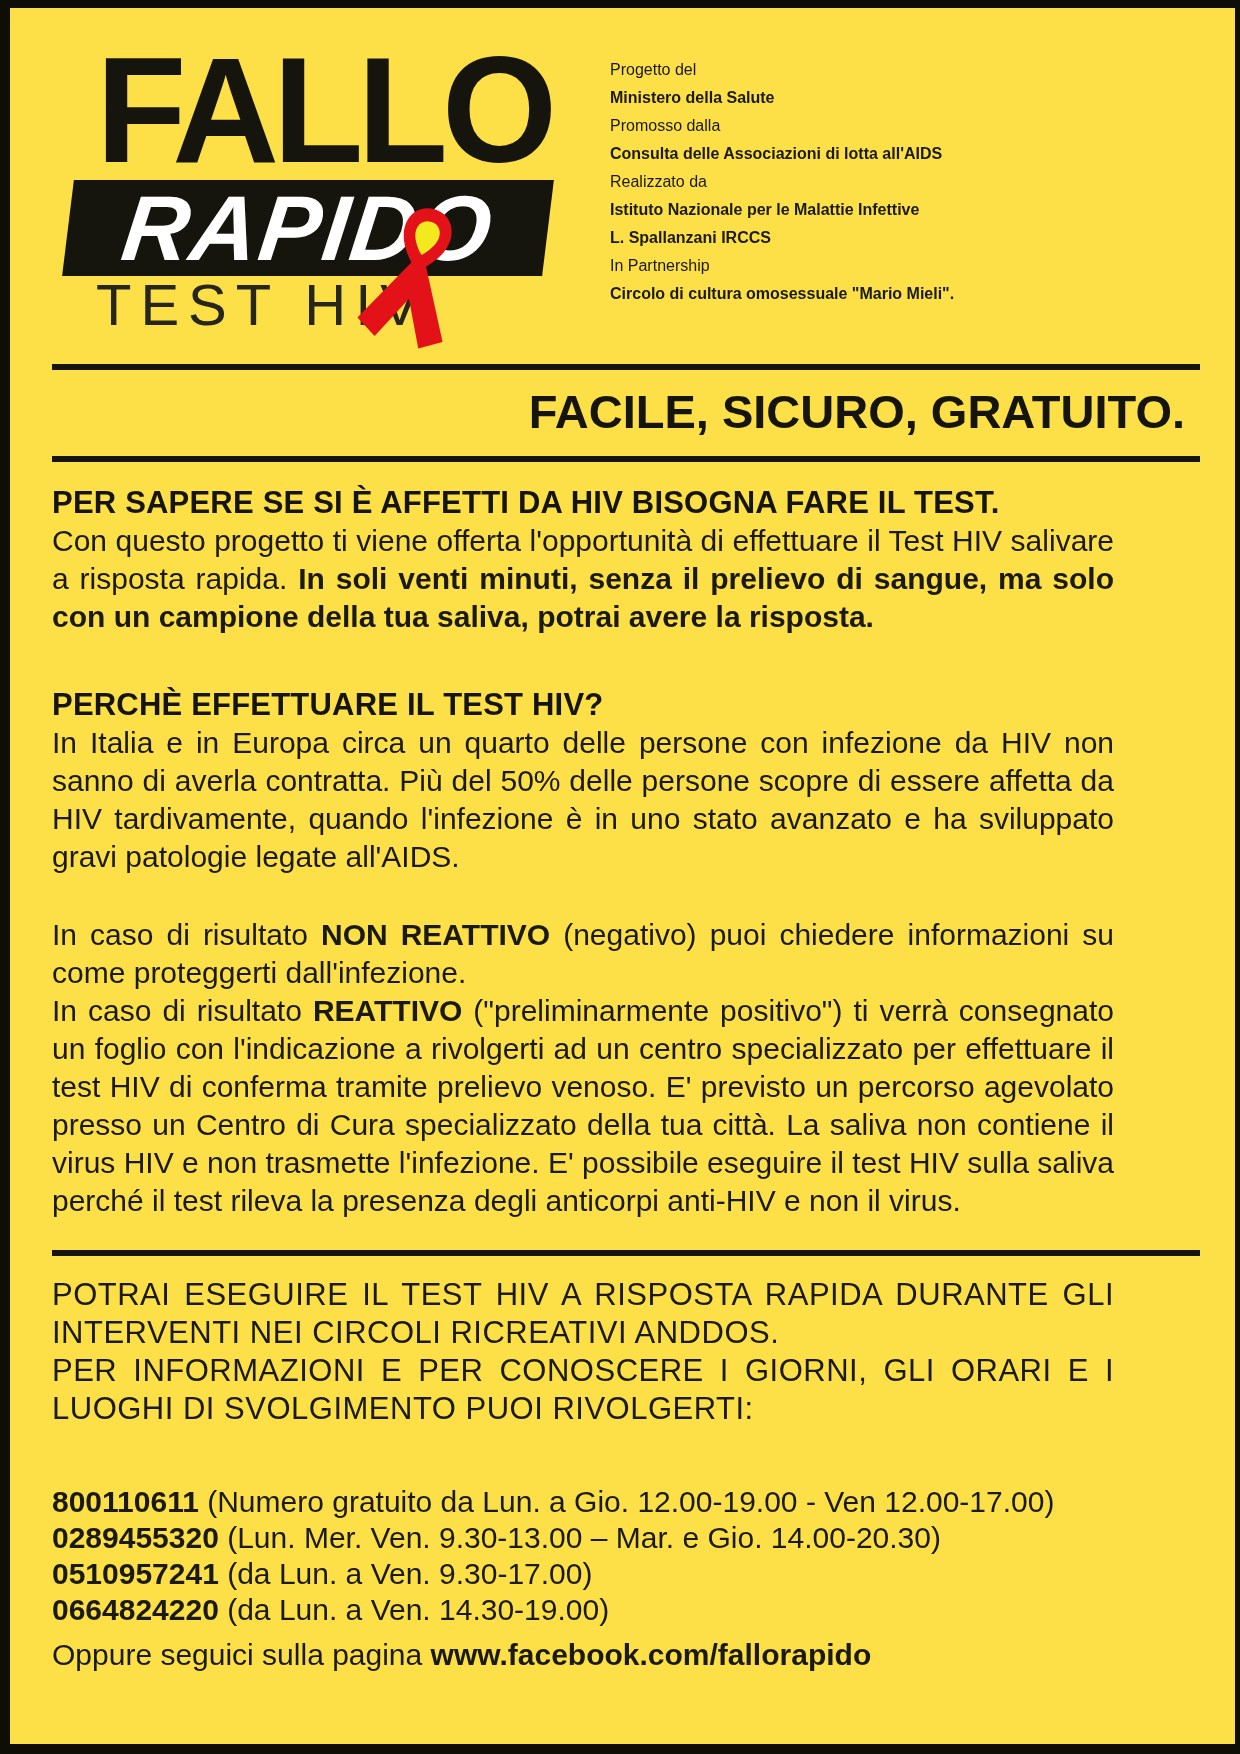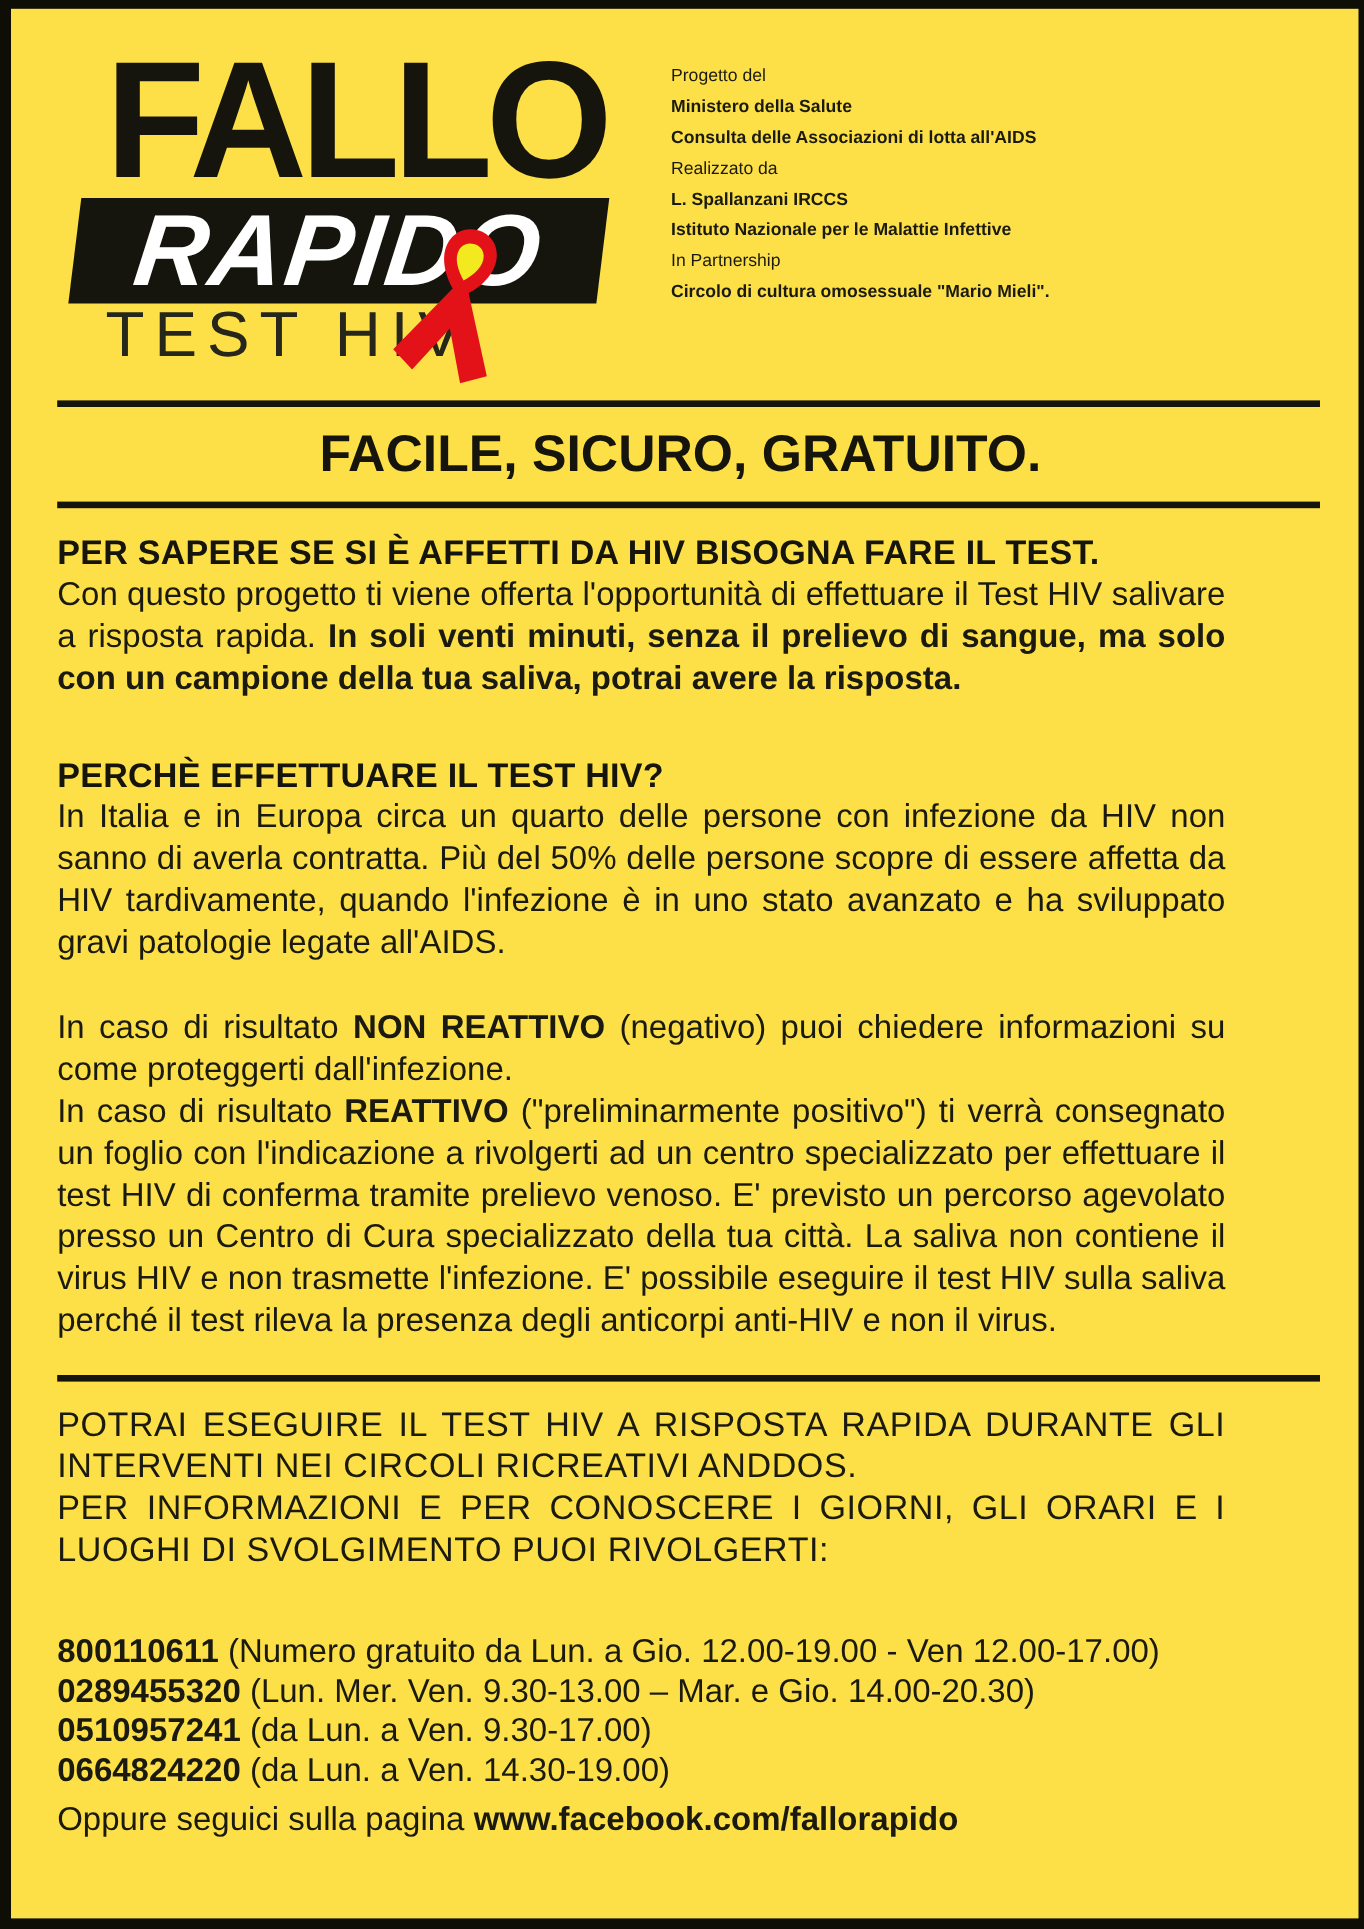--- a/index.html
+++ b/index.html
@@ -47,21 +47,21 @@
     position:absolute;left:600px;top:48px;width:600px;
     font-size:16px;line-height:28px;color:#1a1a10;
   }
   .credits .b{font-weight:700;}
   .credits .r{font-weight:400;}
   
   .content{padding:0 50px 0 42px;}
   .rule{height:6px;background:#15150d;width:1148px;}
   .banner{
     font-size:47px;font-weight:800;letter-spacing:0px;
-    text-align:center;color:#15150d;
+    text-align:right;color:#15150d;
     margin:14px 0 16px 0;line-height:1.2;
   }
   
   .para,.sec-head{width:1062px;}
   .sec-head{
     font-size:31px;font-weight:800;line-height:38px;
     margin-top:22px;color:#15150d;letter-spacing:0.2px;
   }
   .para{
     font-size:30px;line-height:38px;text-align:justify;
@@ -103,24 +103,25 @@
         <g transform="rotate(16 65 75)">
           <path d="M65 6 C47 6 38 24 46 42 C49 49 54 55 58 59 L24 122 L44 134 L65 92 L86 134 L106 122 L72 59 C76 55 81 49 84 42 C92 24 83 6 65 6 Z" fill="#e31219"></path>
           <path d="M65 18 C75 18 79 28 74 38 C71.5 43 68 47 65 50 C62 47 58.5 43 56 38 C51 28 55 18 65 18 Z" fill="#f2e91e"></path>
         </g>
       </svg>
     </div>
 
     <div class="credits">
       <div class="r">Progetto del</div>
       <div class="b">Ministero della Salute</div>
+      <div class="r">Promosso dalla</div>
       <div class="b">Consulta delle Associazioni di lotta all'AIDS</div>
       <div class="r">Realizzato da</div>
+      <div class="b">Istituto Nazionale per le Malattie Infettive</div>
       <div class="b">L. Spallanzani IRCCS</div>
-      <div class="b">Istituto Nazionale per le Malattie Infettive</div>
       <div class="r">In Partnership</div>
       <div class="b">Circolo di cultura omosessuale "Mario Mieli".</div>
     </div>
   </div>
 
   <div class="content">
     <div class="rule"></div>
     <div class="banner">FACILE, SICURO, GRATUITO.</div>
     <div class="rule"></div>
 

